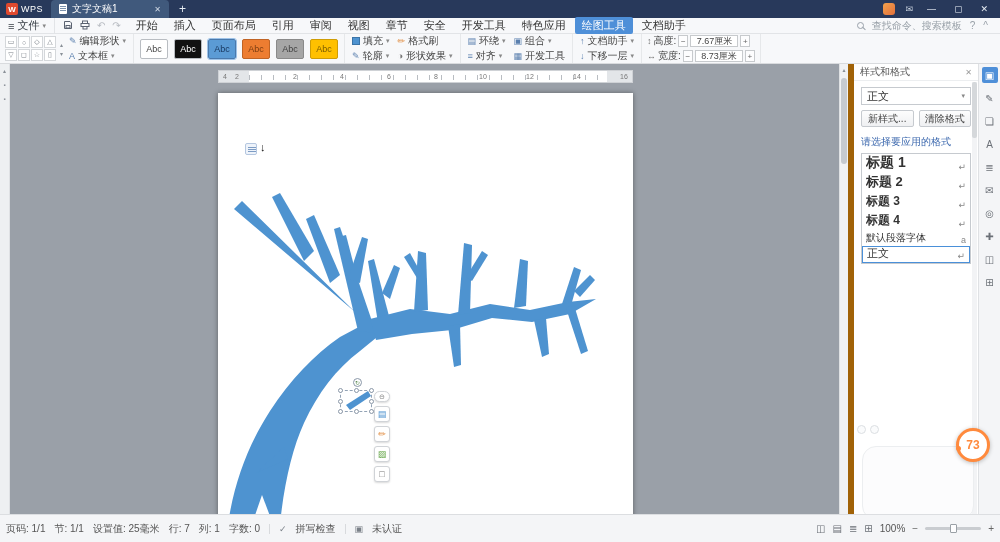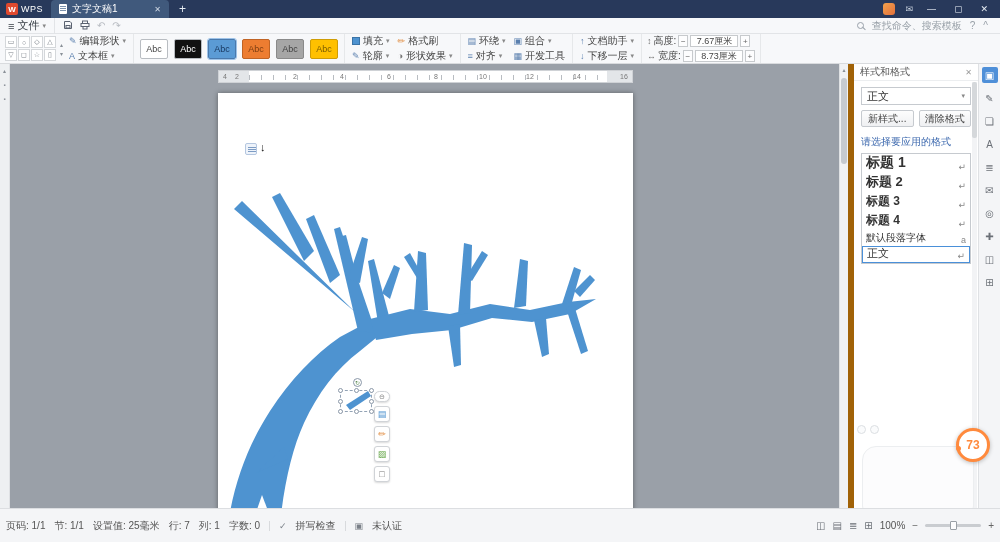--- a/index.html
+++ b/index.html
@@ -110,21 +110,21 @@
   .pscroll .pth { position:absolute; left:0; right:0; top:0; height:56px; background:#d5d8db; border-radius:2px; }
   .deco-circ { position:absolute; width:9px; height:9px; border:1px solid #dcdfe2; border-radius:50%; background:#fafbfc; }
   .deco-blob { position:absolute; left:8px; bottom:4px; width:112px; height:74px; border:1px solid #eceef0; border-radius:14px; background:#fcfcfd; }
 
   
   .farstrip { width:22px; background:#f4f5f7; border-left:1px solid #dfe1e4; display:flex; flex-direction:column; align-items:center; padding-top:3px; gap:7px; font-size:10px; color:#6b7077; }
   .side-ico { width:16px; height:16px; display:flex; align-items:center; justify-content:center; border-radius:2px; }
   .side-ico.active { background:#4e8fd8; color:#fff; }
 
   
-  .statusbar { position:absolute; bottom:0; left:0; right:0; height:34px; background:#f4f5f7; border-top:1px solid #dcdee1; display:flex; align-items:center; font-size:10px; color:#555; padding:0 6px; gap:9px; }
+  .statusbar { position:absolute; bottom:0; left:0; right:0; height:28px; background:#f4f5f7; border-top:1px solid #dcdee1; display:flex; align-items:center; font-size:10px; color:#555; padding:0 6px; gap:9px; }
   .sb-sep { width:1px; height:10px; background:#d8dadd; }
   .sb-ico { color:#7a8088; font-size:9px; }
   .sb-right { margin-left:auto; display:flex; align-items:center; gap:7px; }
   .view-ico { font-size:10px; color:#6b7077; }
   .ztrack { width:56px; height:3px; background:#c9ccd0; position:relative; border-radius:2px; }
   .zthumb { position:absolute; left:25px; top:-3px; width:7px; height:9px; background:#fdfdfe; border:1px solid #9aa0a6; border-radius:1px; }
   .zbtn { font-size:10px; color:#666; }
 
   .badge73 { position:absolute; right:10px; bottom:80px; width:34px; height:34px; border-radius:50%; background:#fff; border:3px solid #ff8a3d; color:#ff8a3d; display:flex; align-items:center; justify-content:center; font-size:12px; font-weight:bold; box-shadow:0 1px 4px rgba(0,0,0,.25); z-index:5; }
   .badge73::after { content:""; position:absolute; left:-3px; top:15px; width:5px; height:5px; background:#ff8a3d; border-radius:50%; }
@@ -163,20 +163,34 @@
           <path d="M1.5 1.5h5.5l1.5 1.5v5.5h-7z" fill="none" stroke="#5a6270"></path>
           <rect x="3" y="5.5" width="4" height="2.5" fill="none" stroke="#5a6270"></rect>
         </svg></span>
     <span class="qa-ico"><svg width="10" height="10" viewBox="0 0 10 10">
           <rect x="2.5" y="1" width="5" height="2.5" fill="none" stroke="#5a6270"></rect>
           <rect x="1" y="3.5" width="8" height="3" fill="none" stroke="#5a6270"></rect>
           <rect x="3" y="6.5" width="4" height="2.5" fill="none" stroke="#5a6270"></rect>
         </svg></span>
     <span class="qa-ico dim">↶</span>
     <span class="qa-ico dim">↷</span>
+  </div>
+  <div class="menus">
+    <span class="menu-item">开始</span>
+    <span class="menu-item">插入</span>
+    <span class="menu-item">页面布局</span>
+    <span class="menu-item">引用</span>
+    <span class="menu-item">审阅</span>
+    <span class="menu-item">视图</span>
+    <span class="menu-item">章节</span>
+    <span class="menu-item">安全</span>
+    <span class="menu-item">开发工具</span>
+    <span class="menu-item">特色应用</span>
+    <span class="menu-item active">绘图工具</span>
+    <span class="menu-item">文档助手</span>
   </div>
   <div class="mb-right">
     <span class="mag"></span>
     <span>查找命令、搜索模板</span>
     <span>?</span>
     <span>^</span>
   </div>
 </nav>
 
 <section class="ribbon">

